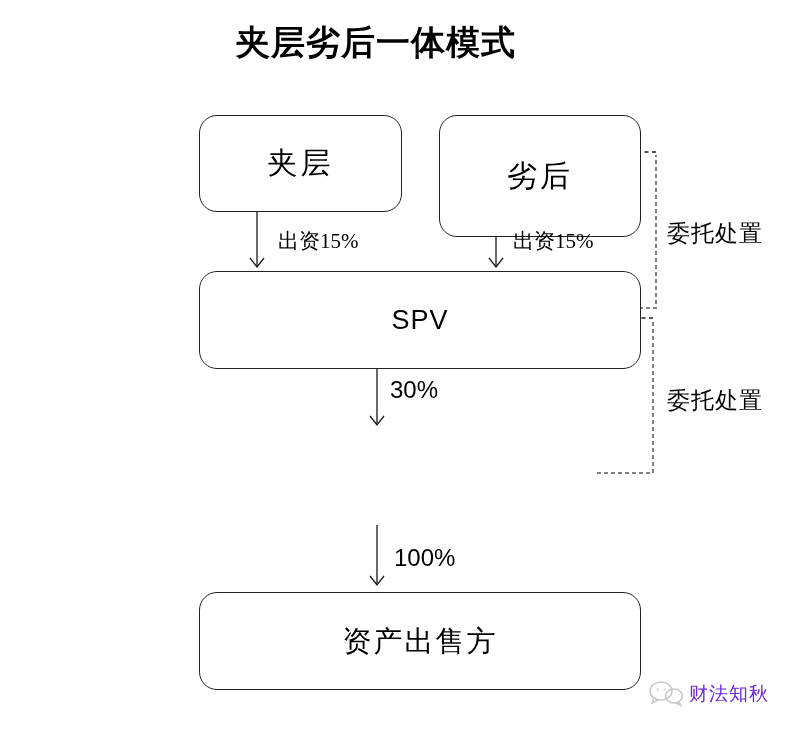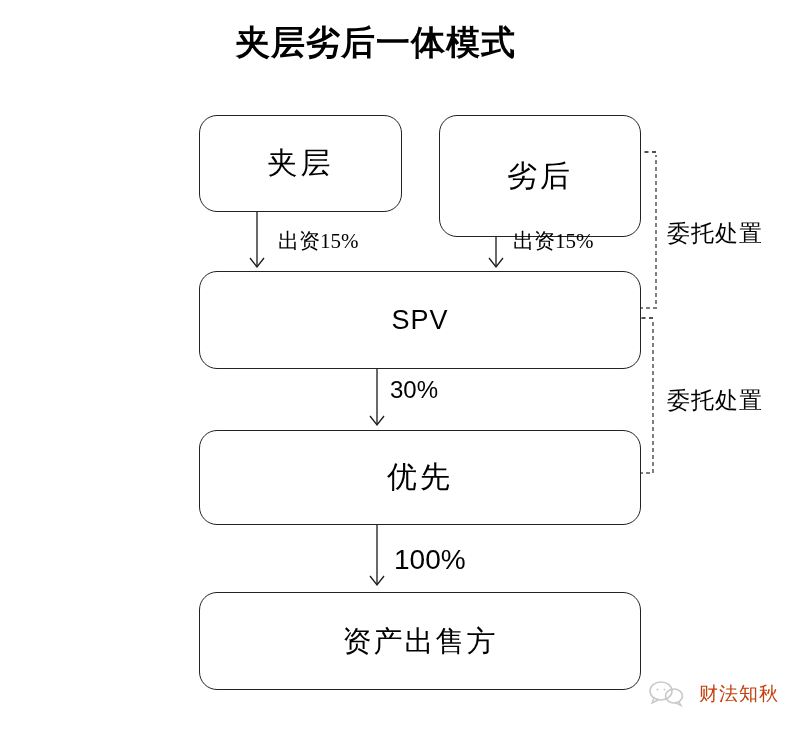--- a/index.html
+++ b/index.html
@@ -21,27 +21,27 @@
   .box-subordinate{left:395px;top:115px;width:202px;height:122px;}
   .box-spv{left:155px;top:271px;width:442px;height:98px;
     font-family:"Liberation Sans", sans-serif;font-weight:normal;font-size:27px;letter-spacing:1px;}
   .box-senior{left:155px;top:430px;width:442px;height:95px;}
   .box-seller{left:155px;top:592px;width:442px;height:98px;flex-direction:row;
     font-size:29px;line-height:41px;letter-spacing:2px;}
   .edge-label{position:absolute;white-space:nowrap;}
   .lbl-contrib-left{left:278px;top:227px;font-size:21px;}
   .lbl-contrib-right{left:513px;top:227px;font-size:21px;}
   .lbl-30{left:390px;top:376px;font-family:"Liberation Sans", sans-serif;font-size:24px;}
-  .lbl-100{left:394px;top:544px;font-family:"Liberation Sans", sans-serif;font-size:28px;}
+  .lbl-100{left:394px;top:544px;font-family:"Liberation Sans", sans-serif;font-size:24px;}
   .lbl-entrust-top{left:667px;top:218px;font-size:23px;letter-spacing:1px;}
   .lbl-entrust-bottom{left:667px;top:385px;font-size:23px;letter-spacing:1px;}
   .svg-overlay{position:absolute;left:0;top:0;width:792px;height:731px;}
   .watermark{
-    position:absolute;left:648px;top:680px;display:flex;align-items:center;gap:15px;
-    color:#c2410c;
+    position:absolute;left:648px;top:680px;display:flex;align-items:center;gap:5px;
+    color:#6d28d9;
   }
   .watermark-text{
     font-size:19px;letter-spacing:1px;font-family:"Liberation Serif", serif;
     text-shadow:1px 1px 0 #ffffff;white-space:nowrap;
   }
 </style>
 </head>
 <body>
 
 <div class="stage">
@@ -92,23 +92,20 @@
   </div>
 
   <div class="box box-subordinate">
     <span>劣后</span>
   </div>
 
   <div class="box box-spv">
     <span>SPV</span>
   </div>
 
-  <div class="box box-senior">
-    <span>优先</span>
-  </div>
 
   <div class="box box-seller">
     <div>资产出售方</div>
   </div>
 
   <div class="edge-label lbl-contrib-left">出资15%</div>
   <div class="edge-label lbl-contrib-right">出资15%</div>
   <div class="edge-label lbl-30">30%</div>
   <div class="edge-label lbl-100">100%</div>
   <div class="edge-label lbl-entrust-top">委托处置</div>

